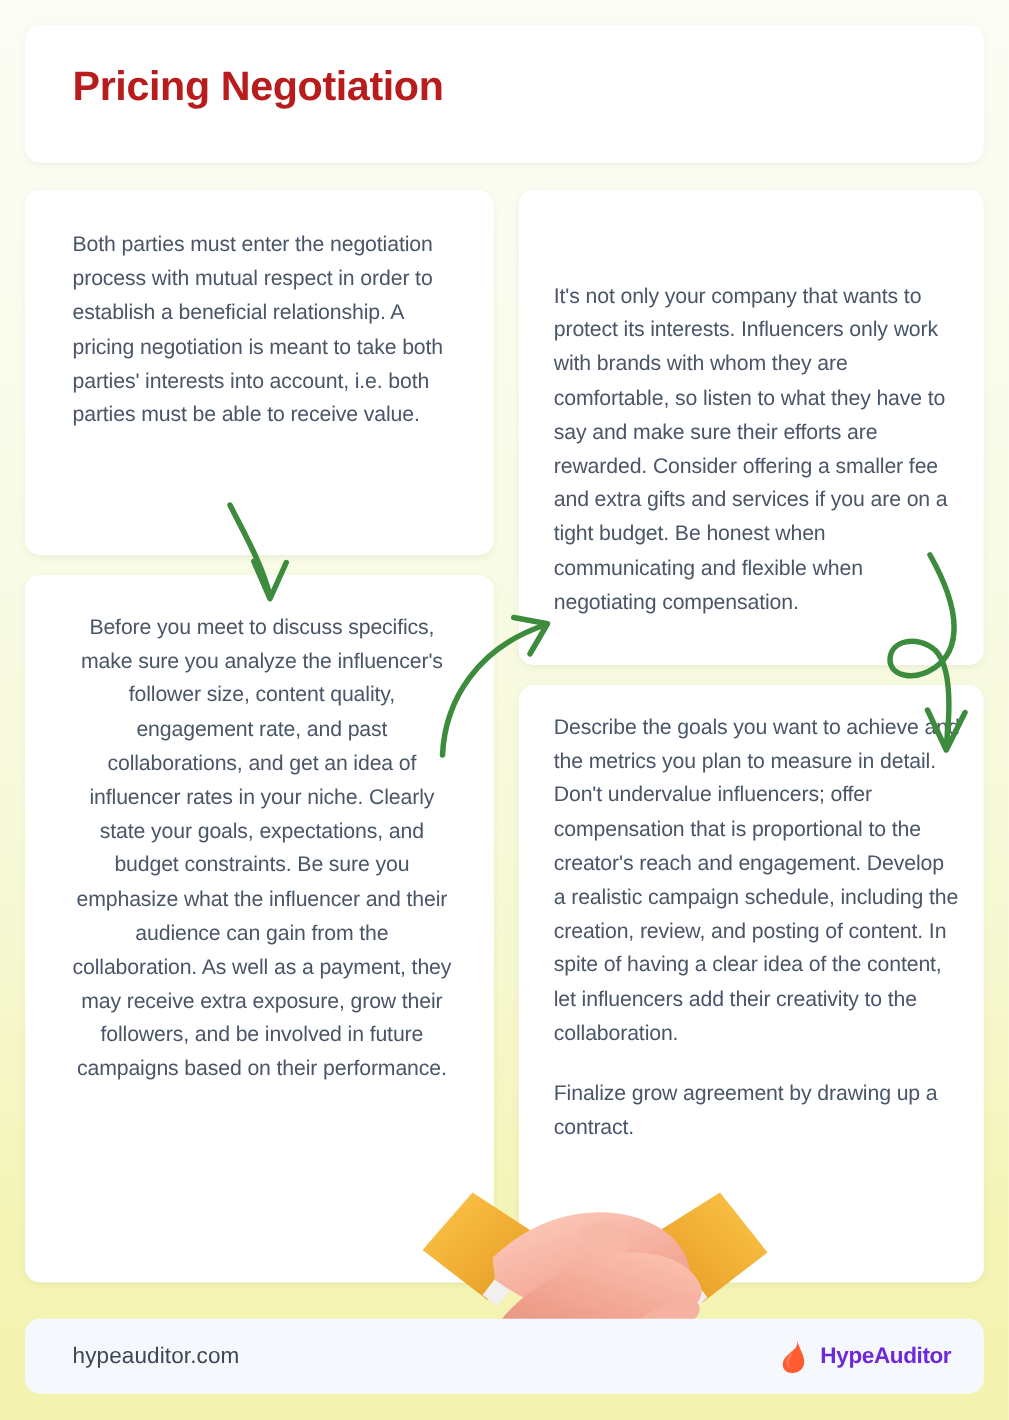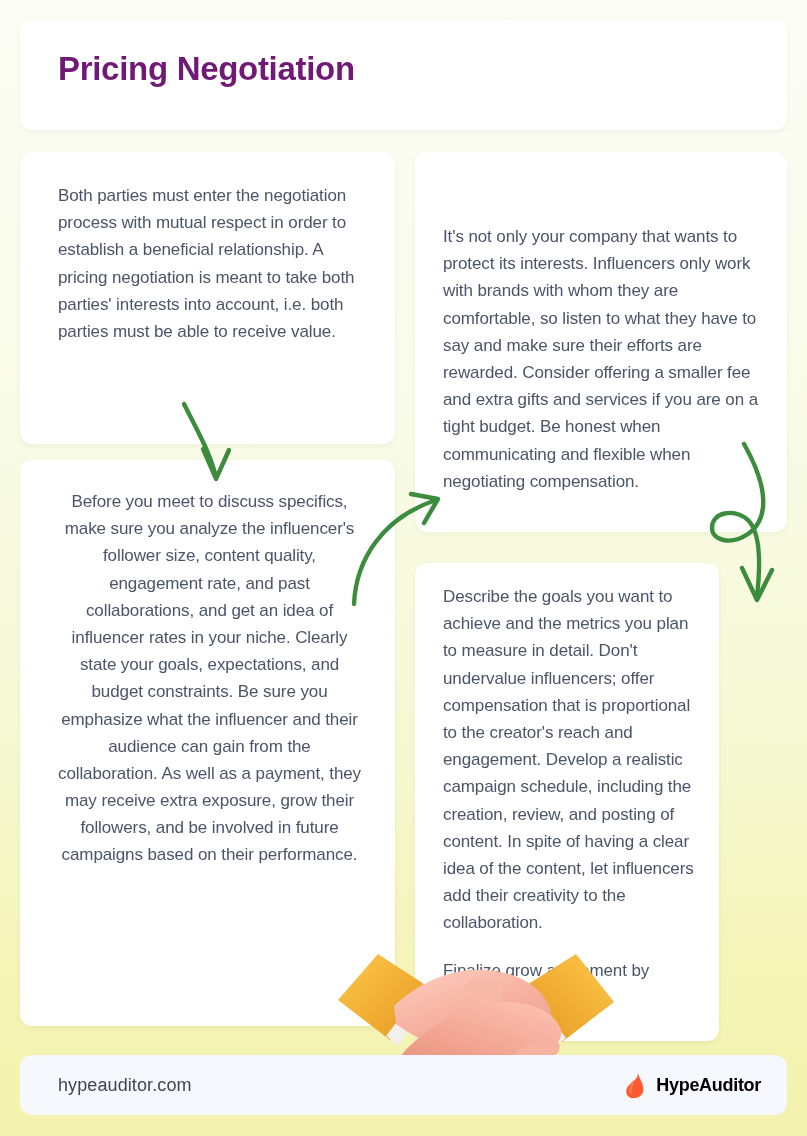--- a/index.html
+++ b/index.html
@@ -46,30 +46,30 @@
     width: 767px;
     height: 110px;
   }
 
   .page-title {
     position: absolute;
     left: 38px;
     top: 30px;
     font-size: 33px;
     font-weight: bold;
-    color: #701a75;
+    color: #b91c1c;
     letter-spacing: -0.3px;
     white-space: nowrap;
   }
 
   
   #card-1 { left: 20px;  top: 152px; width: 375px; height: 292px; }
   #card-2 { left: 20px;  top: 460px; width: 375px; height: 566px; }
   #card-3 { left: 415px; top: 152px; width: 372px; height: 380px; }
-  #card-4 { left: 415px; top: 548px; width: 304px; height: 478px; margin-top: 15px; }
+  #card-4 { left: 415px; top: 548px; width: 372px; height: 478px; }
 
   .card-body {
     position: absolute;
     left: 38px;
     right: 20px;
     top: 28px;
     font-size: 17px;
     line-height: 1.6;
     color: #4a5568;
     letter-spacing: -0.1px;
@@ -109,21 +109,21 @@
     top: 50%;
     transform: translateY(-50%);
     display: flex;
     align-items: center;
     gap: 9px;
   }
 
   #footer-logo .brand-text {
     font-size: 18px;
     font-weight: bold;
-    color: #000000;
+    color: #6d28d9;
     letter-spacing: -0.3px;
   }
 
   
   .arrow-layer {
     position: absolute;
     left: 0; top: 0;
     width: 807px;
     height: 1136px;
     pointer-events: none;

